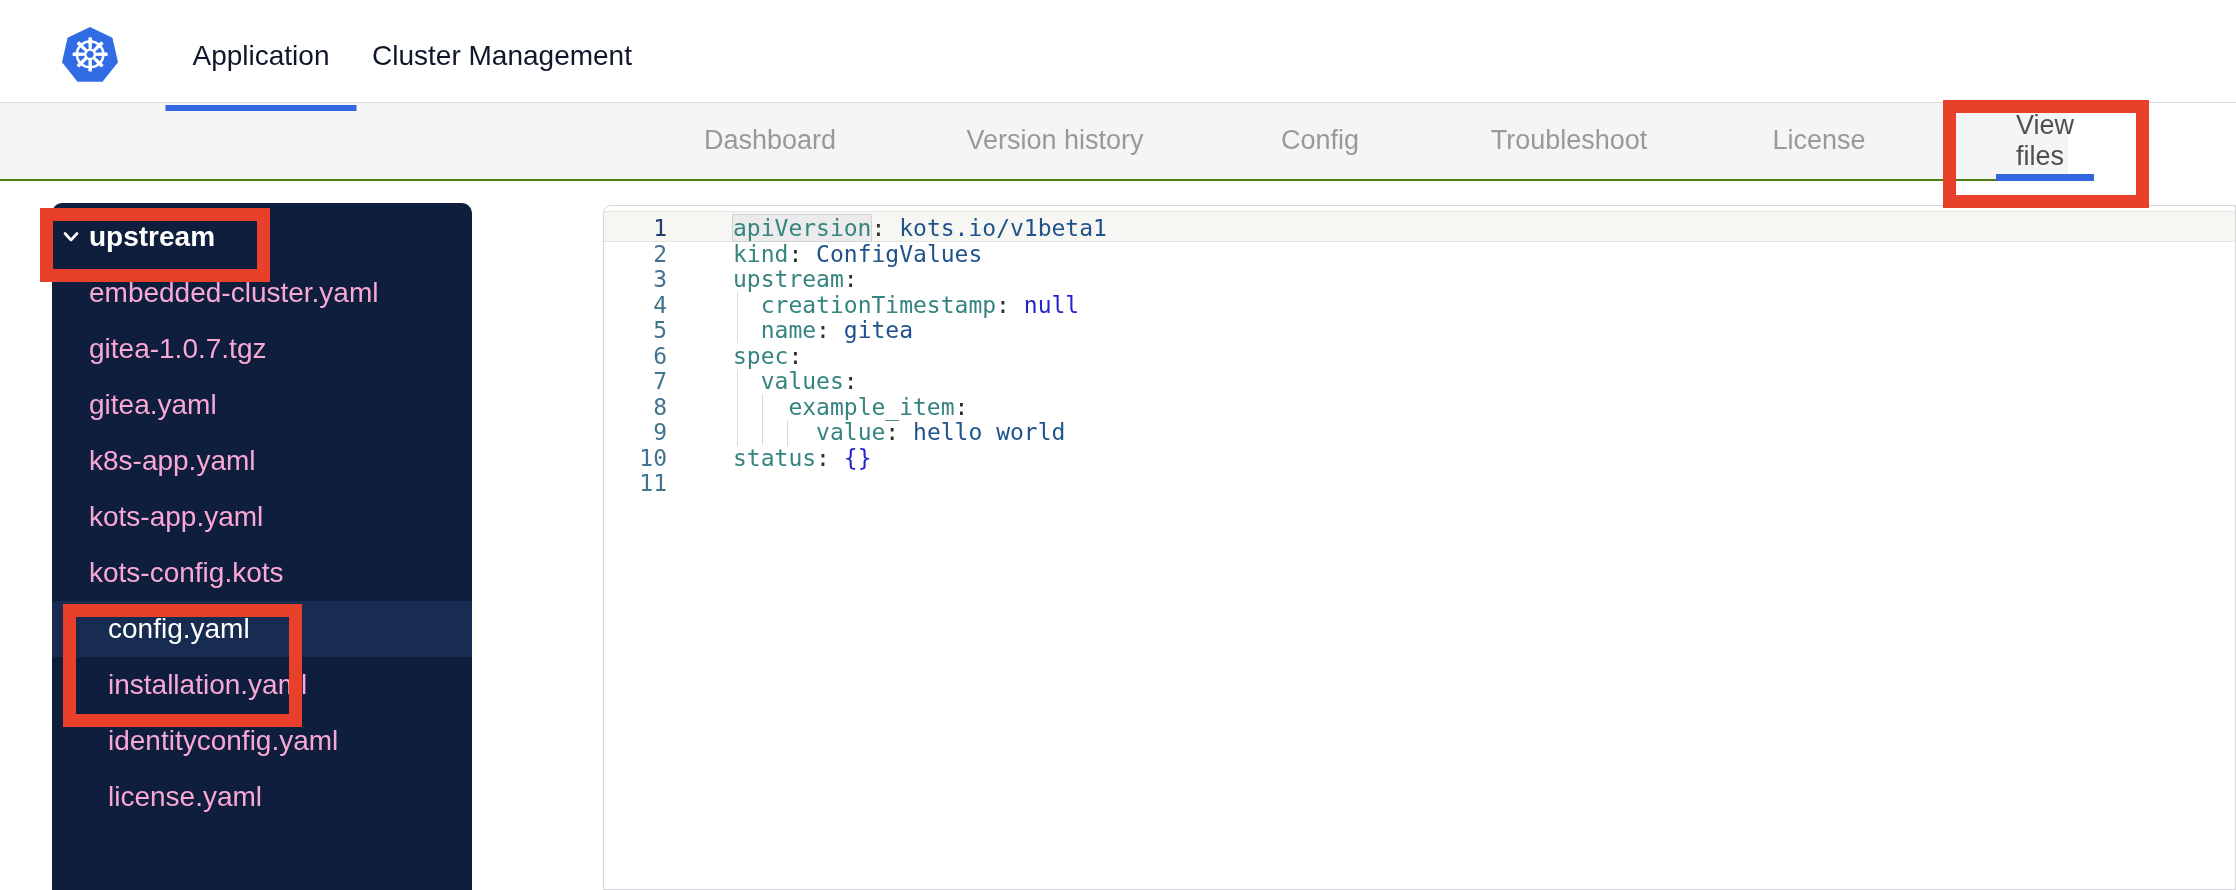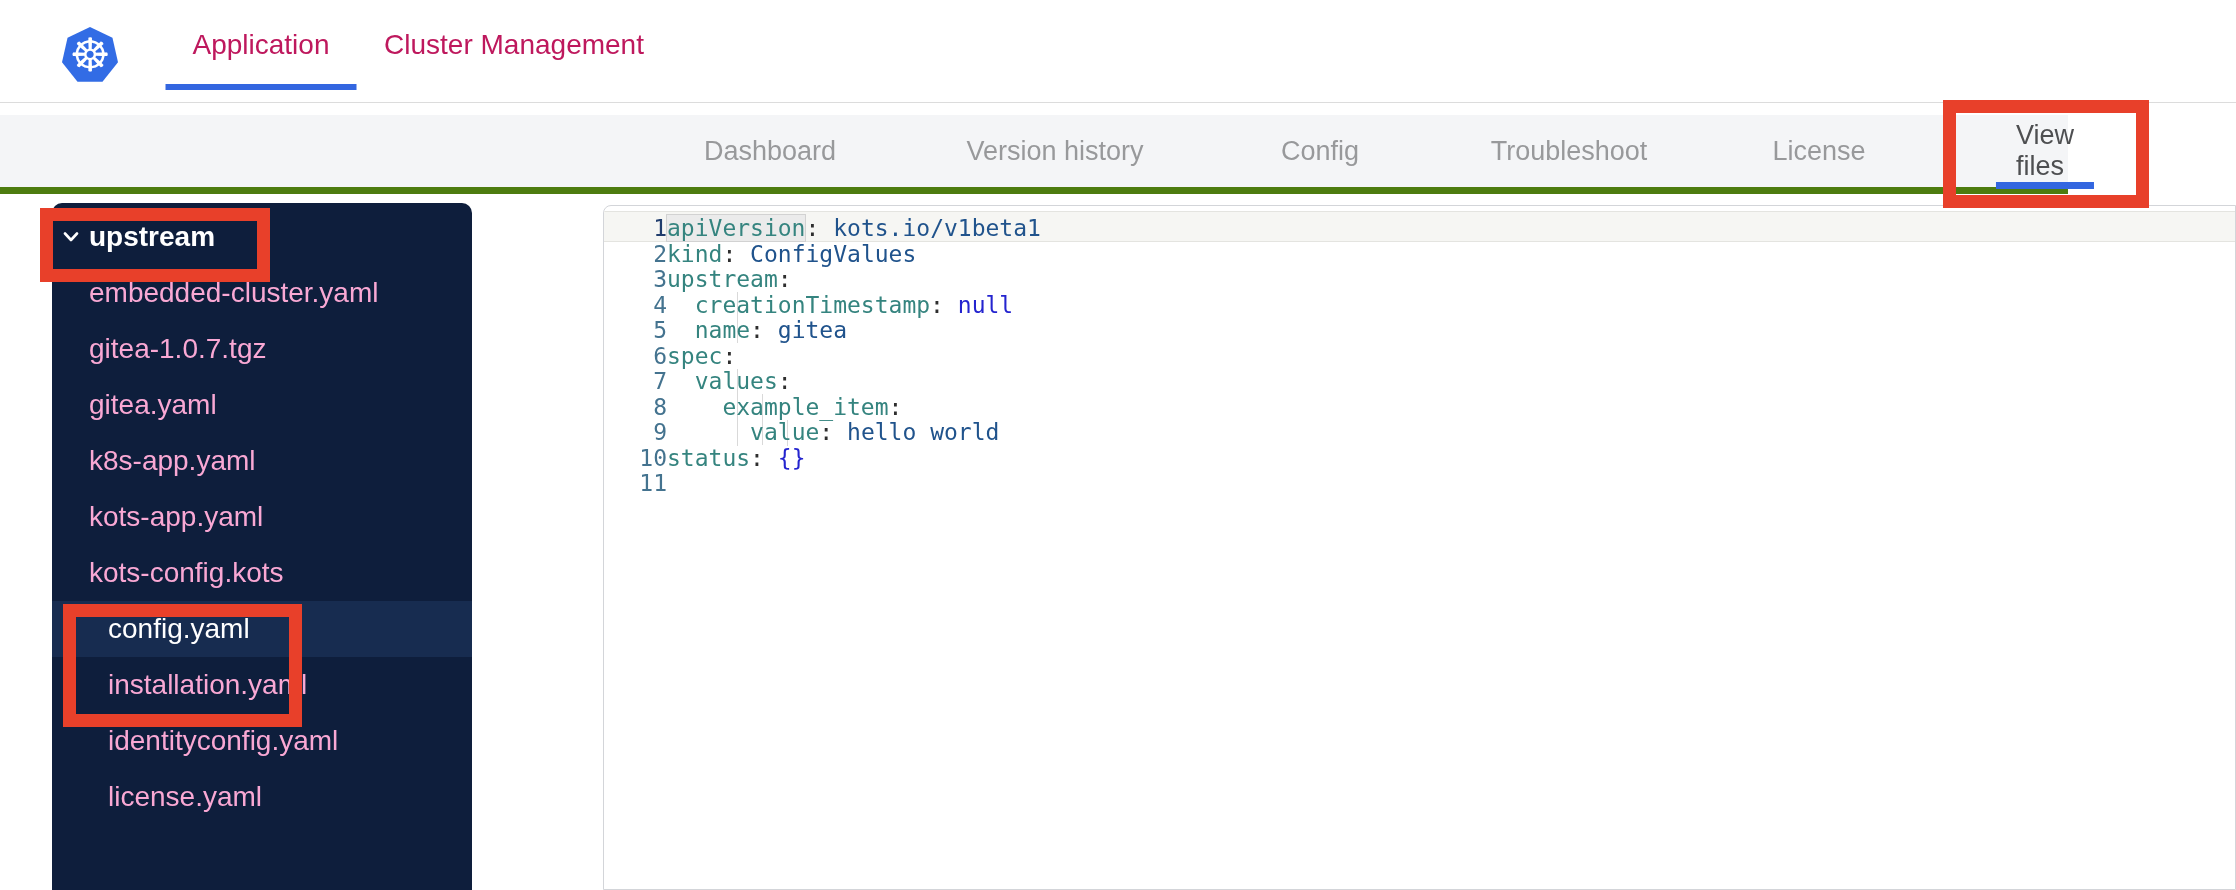--- a/index.html
+++ b/index.html
@@ -13,30 +13,30 @@
     font-family:"Liberation Sans",sans-serif;}
   body{position:relative}
 
   
   .header{position:absolute;left:0;top:0;width:2236px;height:103px;background:#fff;
     border-bottom:1px solid #dcdcdc;z-index:5}
   .logo{position:absolute;left:62px;top:27px;width:56px;height:56px;background:#326ce5;
     clip-path:polygon(50% 0%,90.1% 19.3%,100% 62.9%,72.3% 97.7%,27.7% 97.7%,0% 62.9%,9.9% 19.3%);
     display:flex;align-items:center;justify-content:center}
   .logo span{color:#fff;font-size:46px;line-height:1;font-family:"DejaVu Sans",sans-serif}
-  .header-tab{position:absolute;top:0;height:90px;transform:translateX(-50%);
-    display:flex;align-items:center;font-size:28px;color:#be185d;cursor:pointer}
+  .header-tab{position:absolute;top:0;height:111px;transform:translateX(-50%);
+    display:flex;align-items:center;font-size:28px;color:#0f172a;cursor:pointer}
   .header-tab:nth-of-type(1){left:261px}
-  .header-tab:nth-of-type(2){left:514px}
+  .header-tab:nth-of-type(2){left:502px}
   .header-tab.active::after{content:"";position:absolute;left:-27px;right:-27px;bottom:0;
     height:6px;background:var(--accent)}
 
   
-  .subnav{position:absolute;left:0;top:115px;width:2068px;height:79px;background:#f4f5f7;
-    border-bottom:7px solid #4d7c0f;z-index:4}
+  .subnav{position:absolute;left:0;top:102px;width:2068px;height:79px;background:#f4f5f7;
+    border-bottom:2px solid #4d7c0f;z-index:4}
   .subnav-item{position:absolute;top:0;height:100%;transform:translateX(-50%);
     display:flex;align-items:center;font-size:27px;color:#98999b;cursor:pointer}
   .subnav-item:nth-of-type(1){left:770px}
   .subnav-item:nth-of-type(2){left:1055px}
   .subnav-item:nth-of-type(3){left:1320px}
   .subnav-item:nth-of-type(4){left:1569px}
   .subnav-item:nth-of-type(5){left:1819px}
   .subnav-item:nth-of-type(6){left:2045px}
   .subnav-item.active{color:#4e4f51}
   .subnav-item.active::after{content:"";position:absolute;left:-20px;right:-20px;bottom:-2px;
@@ -58,21 +58,21 @@
   
   .editor{position:absolute;left:603px;top:205px;width:1633px;height:685px;background:#fff;
     border:1px solid #d3d5d9;border-radius:8px 0 0 0;overflow:hidden;
     font-family:"DejaVu Sans Mono",monospace;font-size:23px;z-index:2}
   .active-band{position:absolute;left:0;right:0;top:5px;height:31px;background:#f6f6f3;
     border-top:1px solid #e4e4e0;border-bottom:1px solid #e4e4e0}
   .code{position:absolute;left:0;top:10px;right:0}
   .code-line{display:flex;height:25.5px;line-height:25.5px}
   .ln{width:63px;text-align:right;color:#44738f;flex:none;user-select:none}
   .ln.active{color:#203d6d}
-  .ct{white-space:pre}
+  .ct{margin-left:66px;white-space:pre}
   .tok-key{color:#35847f}
   .tok-pun{color:#2e2e2e}
   .tok-val{color:#20538c}
   .tok-kw{color:#2424cf}
   .tok-sp{color:#2e2e2e}
   .word-hl{background:#ebebeb;box-shadow:0 0 0 1px #d2d2d2}
   .guide{position:absolute;width:1px;background:#d9d9d9}
   .gA1{left:133px;top:86px;height:51px}
   .gA2{left:133px;top:163px;height:77px}
   .gB{left:158px;top:188px;height:51px}

